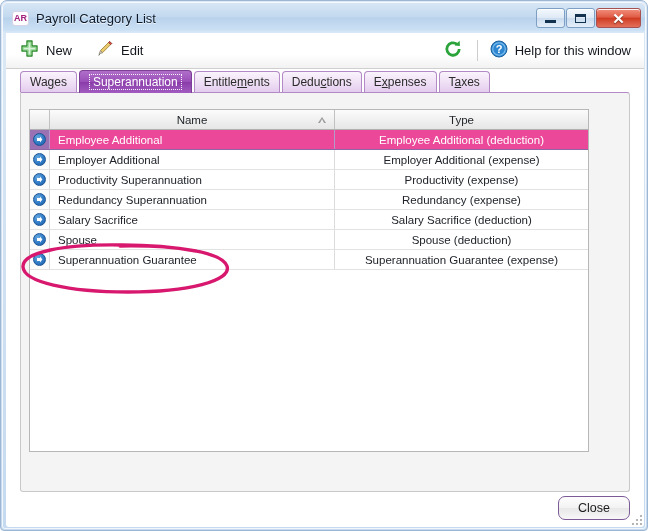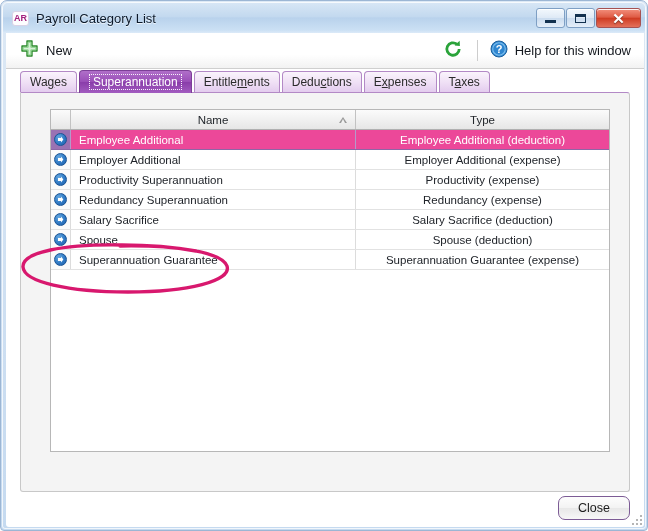--- a/index.html
+++ b/index.html
@@ -215,21 +215,21 @@
     left: 14px; top: 59px;
     width: 610px; height: 400px;
     background: #f4f4f4;
     border: 1px solid #c8c8c8;
     border-top-color: #b389c6;
     box-sizing: border-box;
     border-radius: 0 3px 3px 3px;
   }
   .grid-wrap {
     position: absolute;
-    left: 29px; top: 16px;
+    left: 8px; top: 16px;
     width: 560px; height: 343px;
     background: #ffffff;
     border: 1px solid #b7b7b7;
     box-sizing: border-box;
     overflow: hidden;
   }
 
   
   .grid-head {
     display: flex;
@@ -411,20 +411,31 @@
       <div class="tb-item">
         <span>
           <svg width="19" height="19" viewBox="0 0 19 19">
             <path d="M7 2 h5 v5 h5 v5 h-5 v5 h-5 v-5 h-5 v-5 h5 z" fill="#d9f0d9" stroke="#2e8b2e" stroke-width="1.4" stroke-linejoin="round"></path>
             <path d="M8.2 3.3 h2.6 v5 h5 v2.6 h-5 v5 h-2.6 v-5 h-5 V8.3 h5 z" fill="none" stroke="#7fd07f" stroke-width="0.9"></path>
           </svg>
         </span>
         <span class="tb-label">New</span>
       </div>
 
+      <div class="tb-item">
+        <span>
+          <svg width="19" height="19" viewBox="0 0 19 19">
+            <path d="M14.6 2.4 l2.1 2.1 -9.2 9.2 -2.1 -2.1 z" fill="#e9c96b" stroke="#9a7c2e" stroke-width="0.8"></path>
+            <path d="M14.6 2.4 l2.1 2.1 -1.1 1.1 -2.1 -2.1 z" fill="#d94f4f" stroke="#8e2f2f" stroke-width="0.8"></path>
+            <path d="M5.4 11.6 l2.1 2.1 -3.3 1.2 z" fill="#dcd6c4" stroke="#8a8574" stroke-width="0.8"></path>
+            <path d="M3.2 16.8 l1.0 -2.0 1.0 1.0 z" fill="#5b5b5b"></path>
+          </svg>
+        </span>
+        <span class="tb-label">Edit</span>
+      </div>
 
       <div class="tb-right">
         <div class="tb-item" style="margin-left:0;padding:0 6px;">
           <span>
             <svg width="20" height="20" viewBox="0 0 20 20">
               <path d="M16.2 10 a6.2 6.2 0 1 1 -2.3 -4.8" fill="none" stroke="#2aa33a" stroke-width="2.8" stroke-linecap="butt"></path>
               <path d="M16.6 1.8 l0.3 5.3 -5.3 -0.6 z" fill="#2aa33a"></path>
             </svg>
           </span>
         </div>

